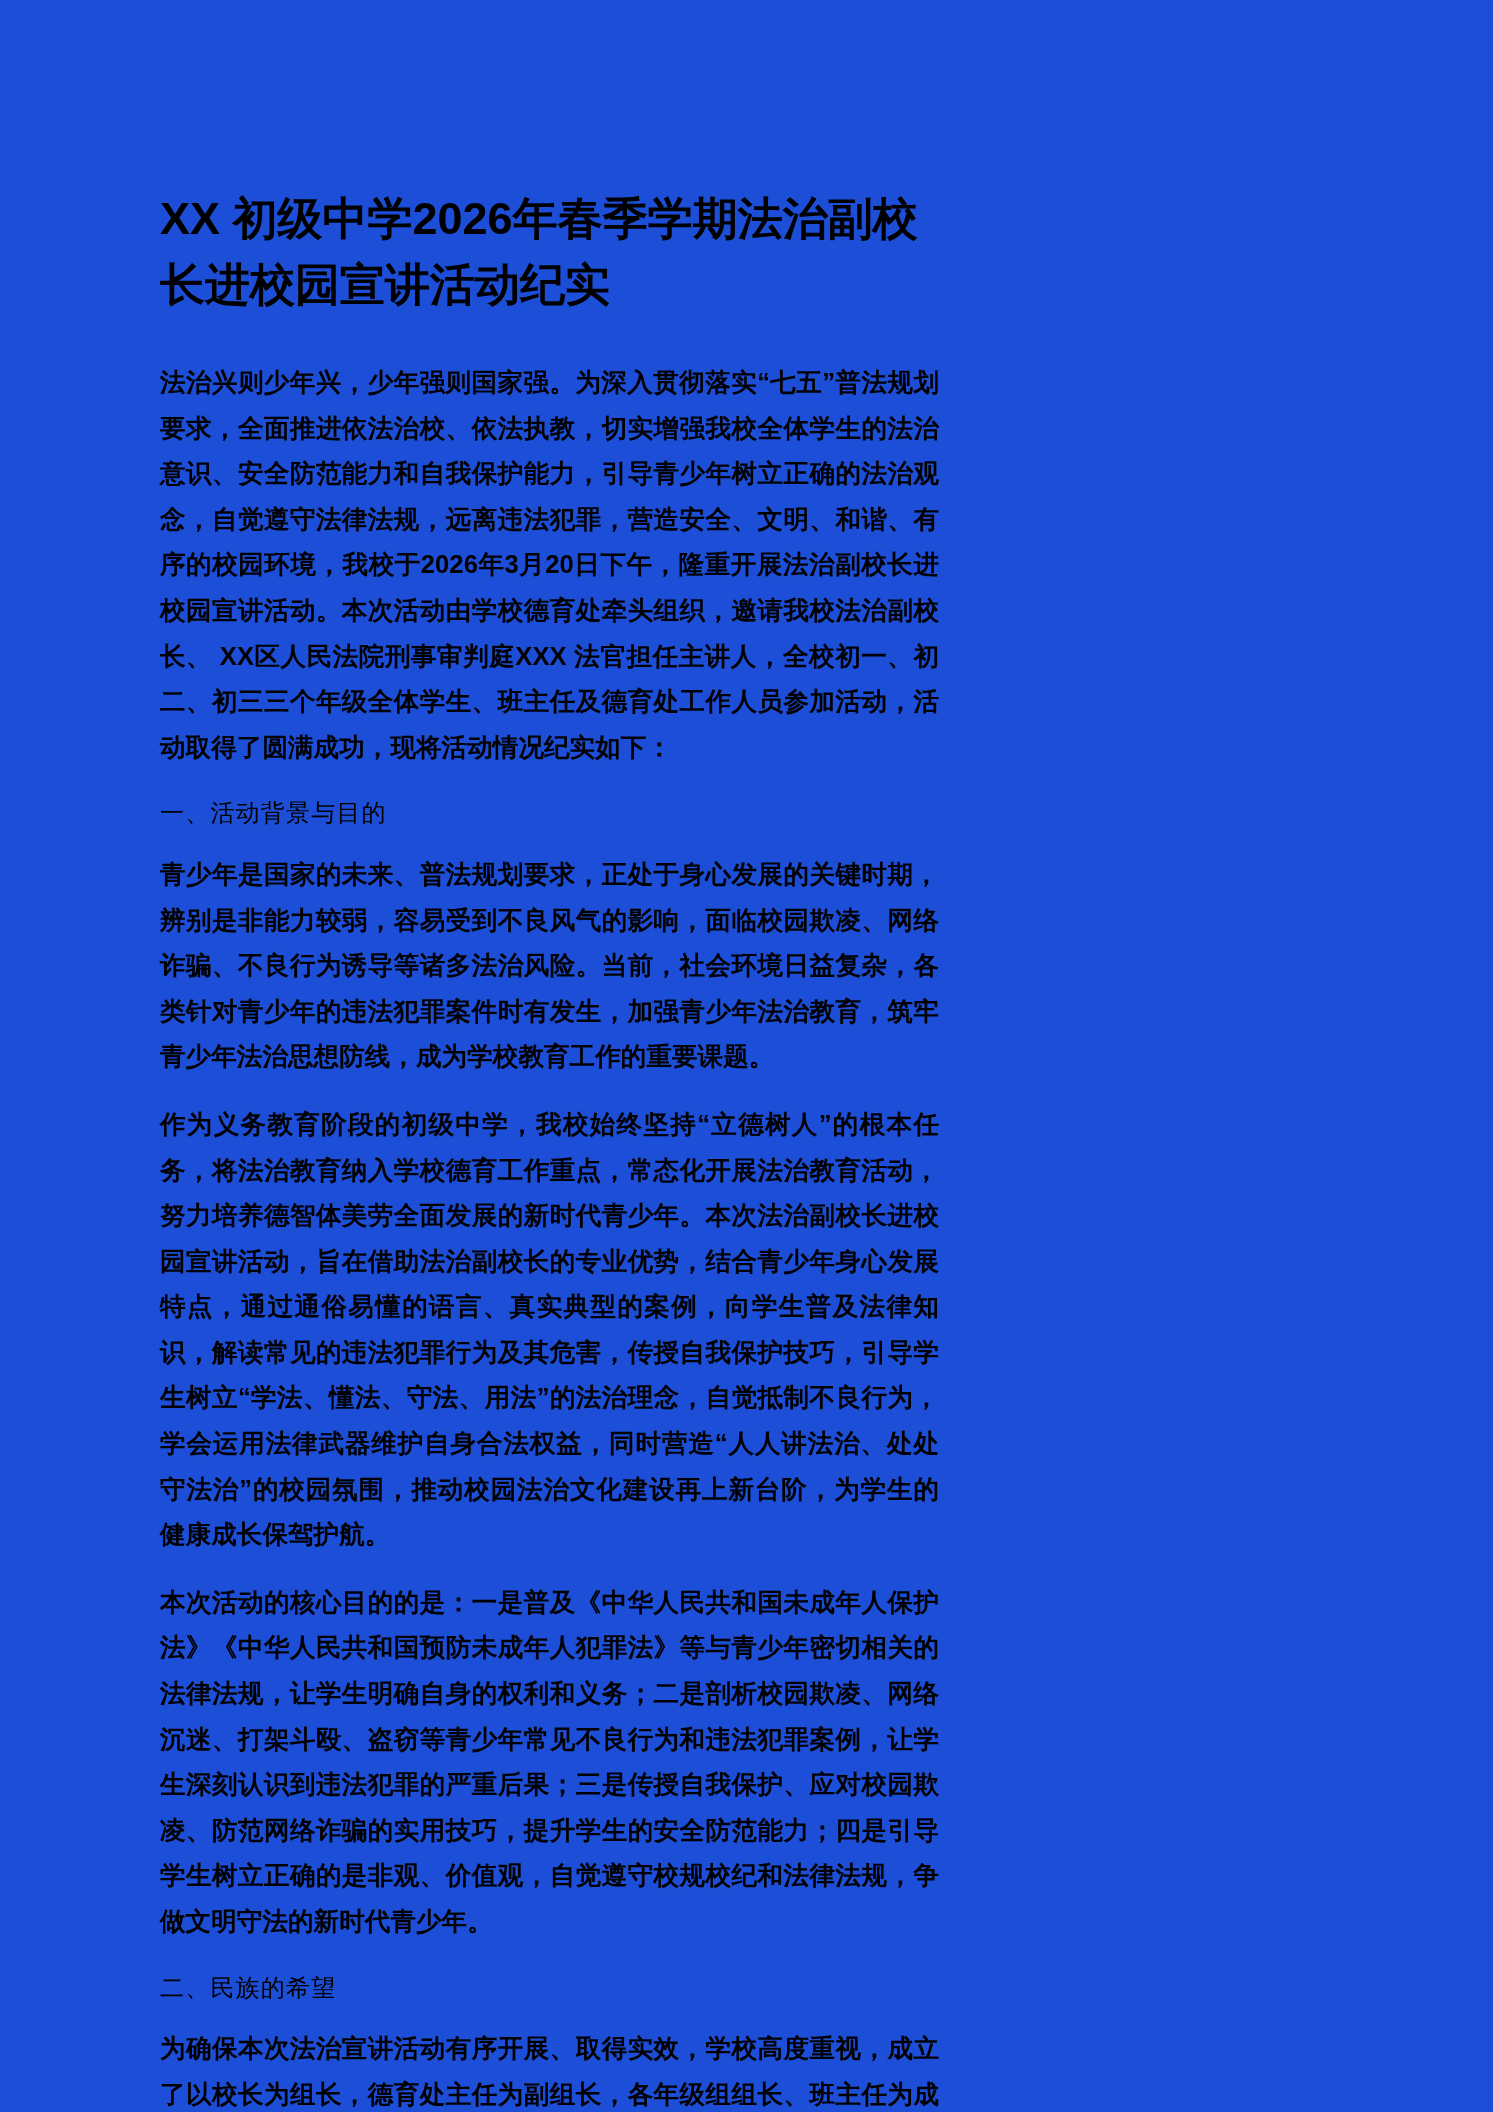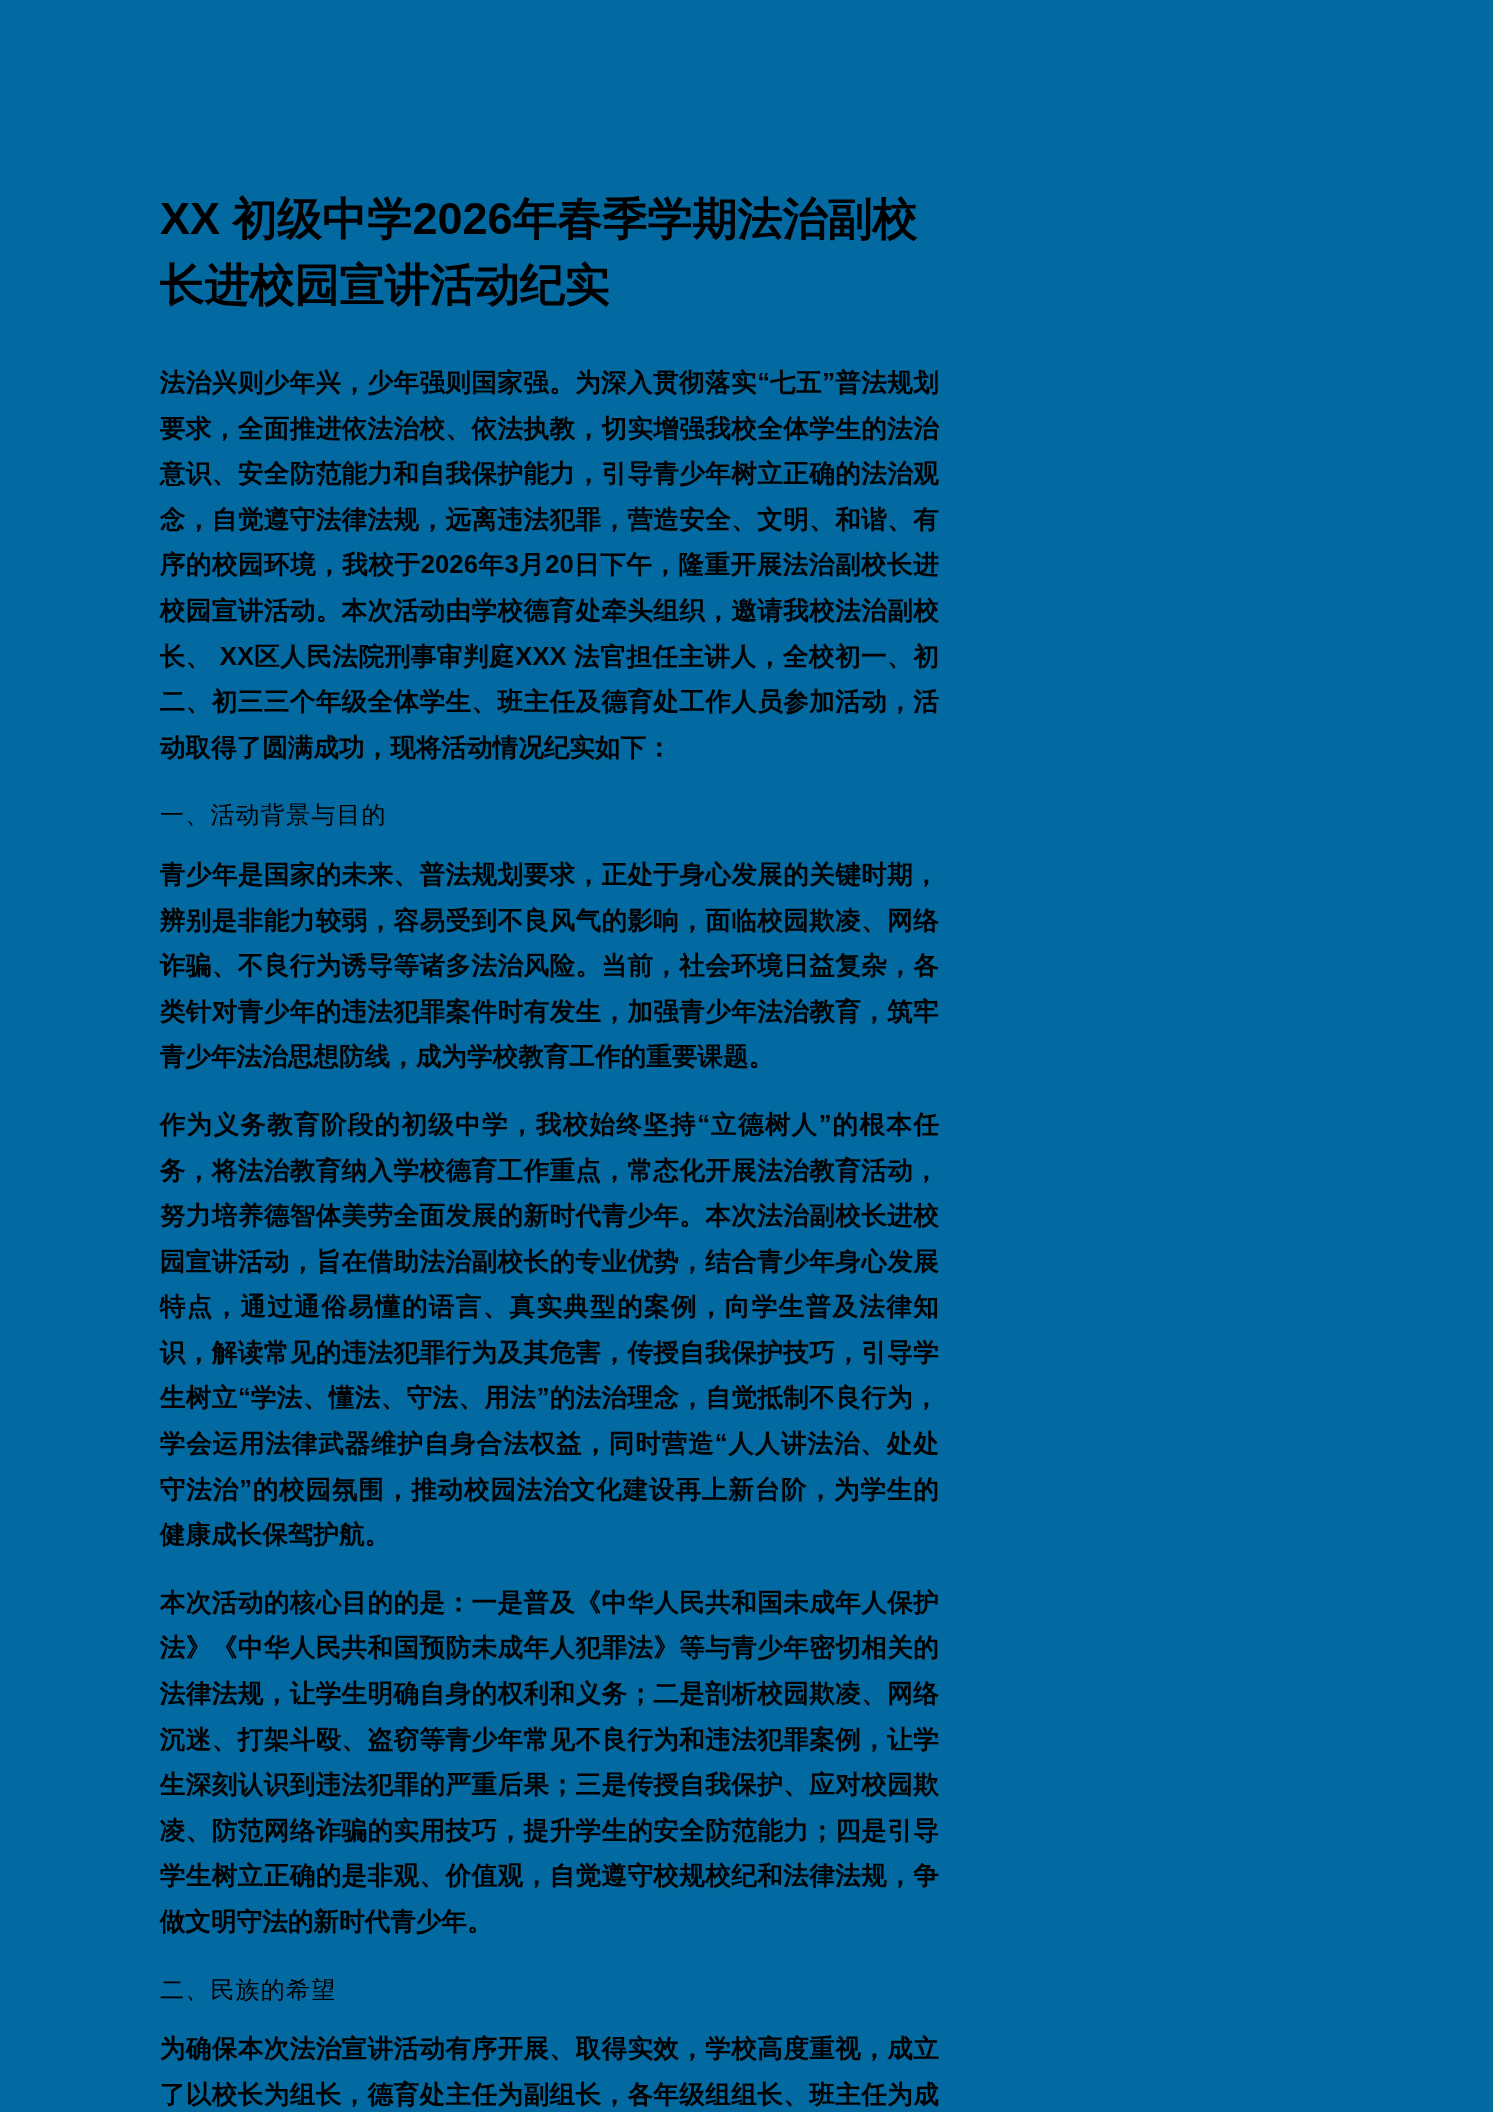--- a/index.html
+++ b/index.html
@@ -11,21 +11,21 @@
     width: 1493px;
     height: 2112px;
     font-family: "Liberation Sans", "DejaVu Sans", sans-serif;
     color: #000000;
     -webkit-font-smoothing: antialiased;
   }
   .page {
     position: relative;
     width: 1493px;
     height: 2112px;
-    background: #0369a1;
+    background: #1d4ed8;
     overflow: hidden;
     box-sizing: border-box;
   }
   .content {
     position: absolute;
     left: 160px;
     top: 186px;
     width: 787px;
   }
   .doc-title {
@@ -48,20 +48,21 @@
     font-weight: 700;
     letter-spacing: 0.1px;
   }
   .section-heading {
     font-size: 24px;
     line-height: 45.6px;
     margin: 0 0 14px 0;
     font-weight: 500;
     letter-spacing: 1.2px;
     word-break: break-all;
+    font-family: Liberation Mono, monospace;
   }
   .para:last-child { margin-bottom: 0; }
 </style>
 </head>
 <body>
 
 <div class="page">
   <div class="content">
     <h1 class="doc-title">XX 初级中学2026年春季学期法治副校长进校园宣讲活动纪实</h1>
     <div id="body-blocks">

